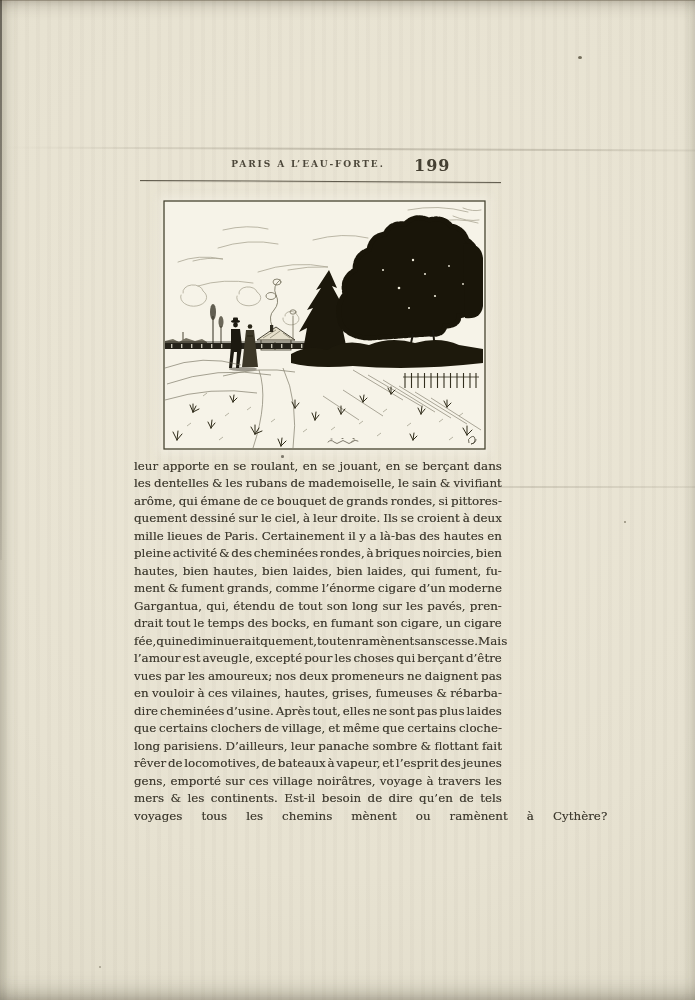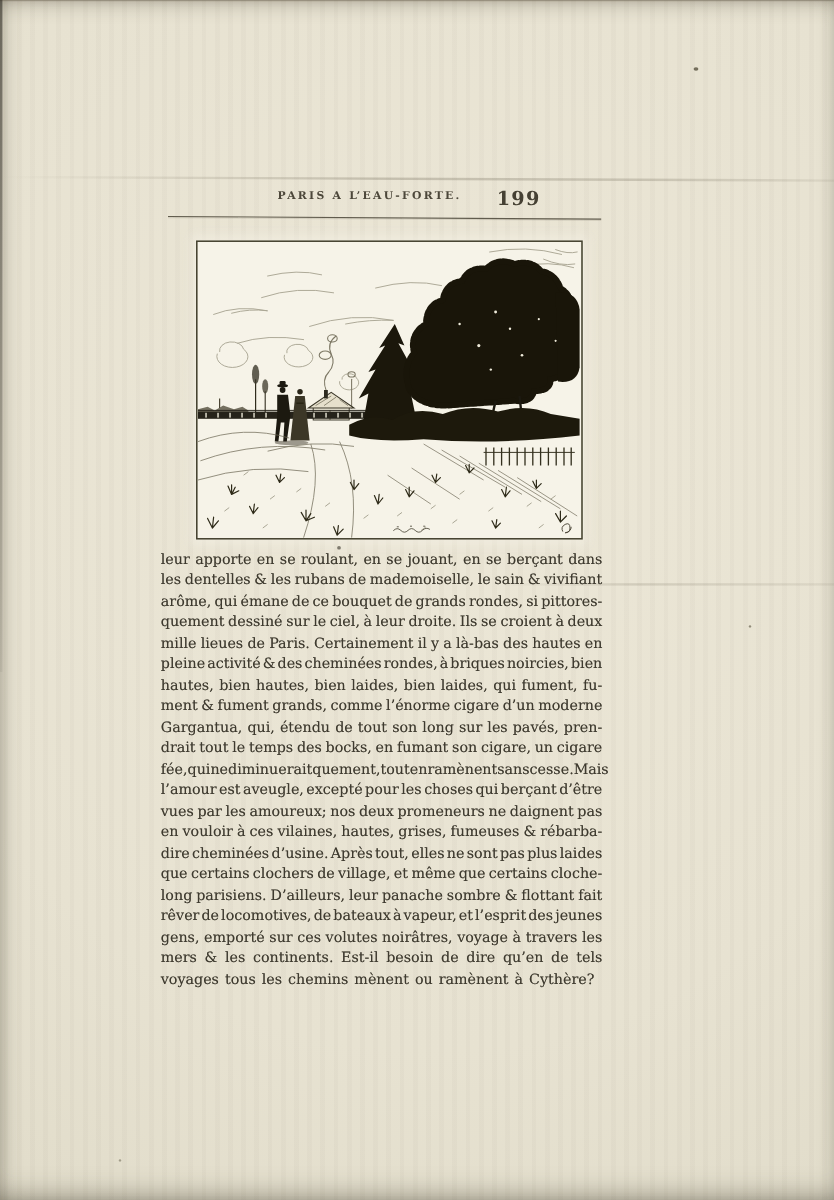--- a/index.html
+++ b/index.html
@@ -79,21 +79,21 @@
 
   .body-text{
     position:absolute;left:134px;top:457px;width:368px;
     font-size:11.9px;color:#3e3a2f;
     text-shadow:0 0 .4px rgba(62,58,47,.55);
   }
   .line{
     display:flex;justify-content:space-between;align-items:center;
     height:17.5px;white-space:nowrap;
   }
-  .line.last{justify-content:flex-start;gap:5px;}
+  .line.last{justify-content:flex-start;gap:19px;}
 </style>
 </head>
 <body>
 
 <div class="page">
 
   <div class="texture"></div>
   <div class="edge-top"></div>
   <div class="edge-left"></div>
   <div class="crease crease-1"></div>
@@ -513,21 +513,21 @@
         <span>et</span>
         <span>l’esprit</span>
         <span>des</span>
         <span>jeunes</span>
       </div>
       <div class="line">
         <span>gens,</span>
         <span>emporté</span>
         <span>sur</span>
         <span>ces</span>
-        <span>volutes</span>
+        <span>village</span>
         <span>noirâtres,</span>
         <span>voyage</span>
         <span>à</span>
         <span>travers</span>
         <span>les</span>
       </div>
       <div class="line">
         <span>mers</span>
         <span>&amp;</span>
         <span>les</span>

